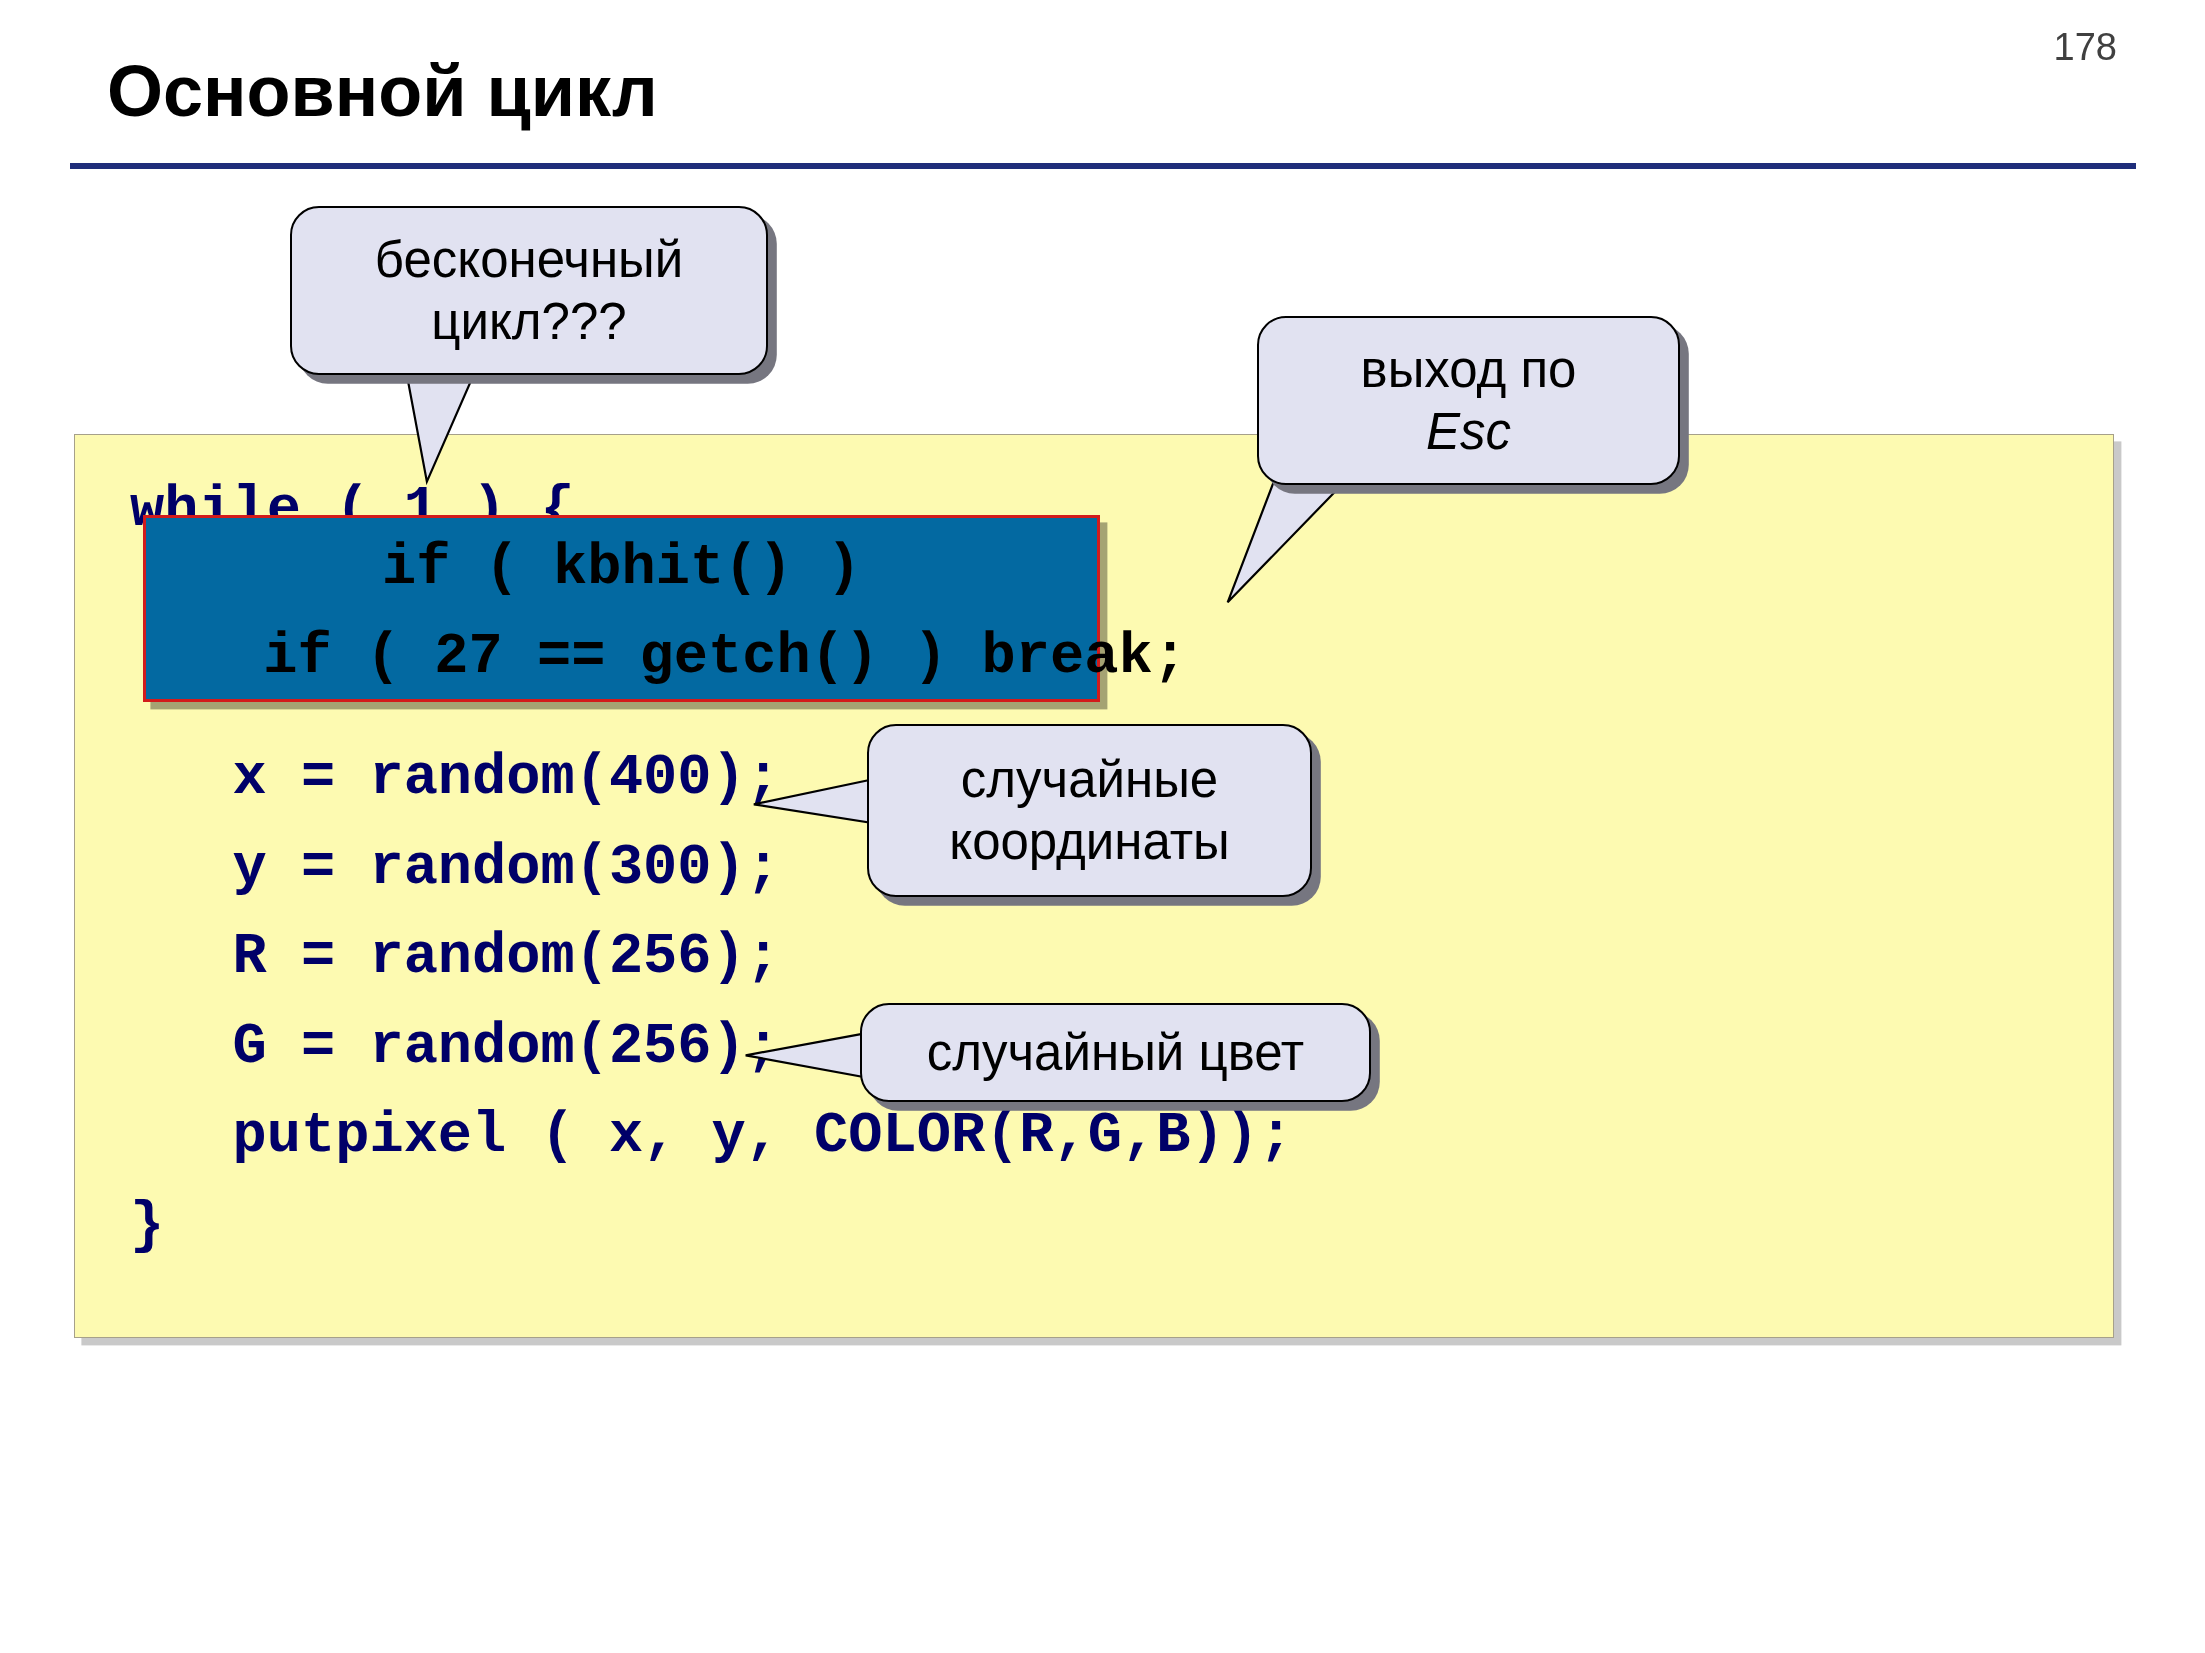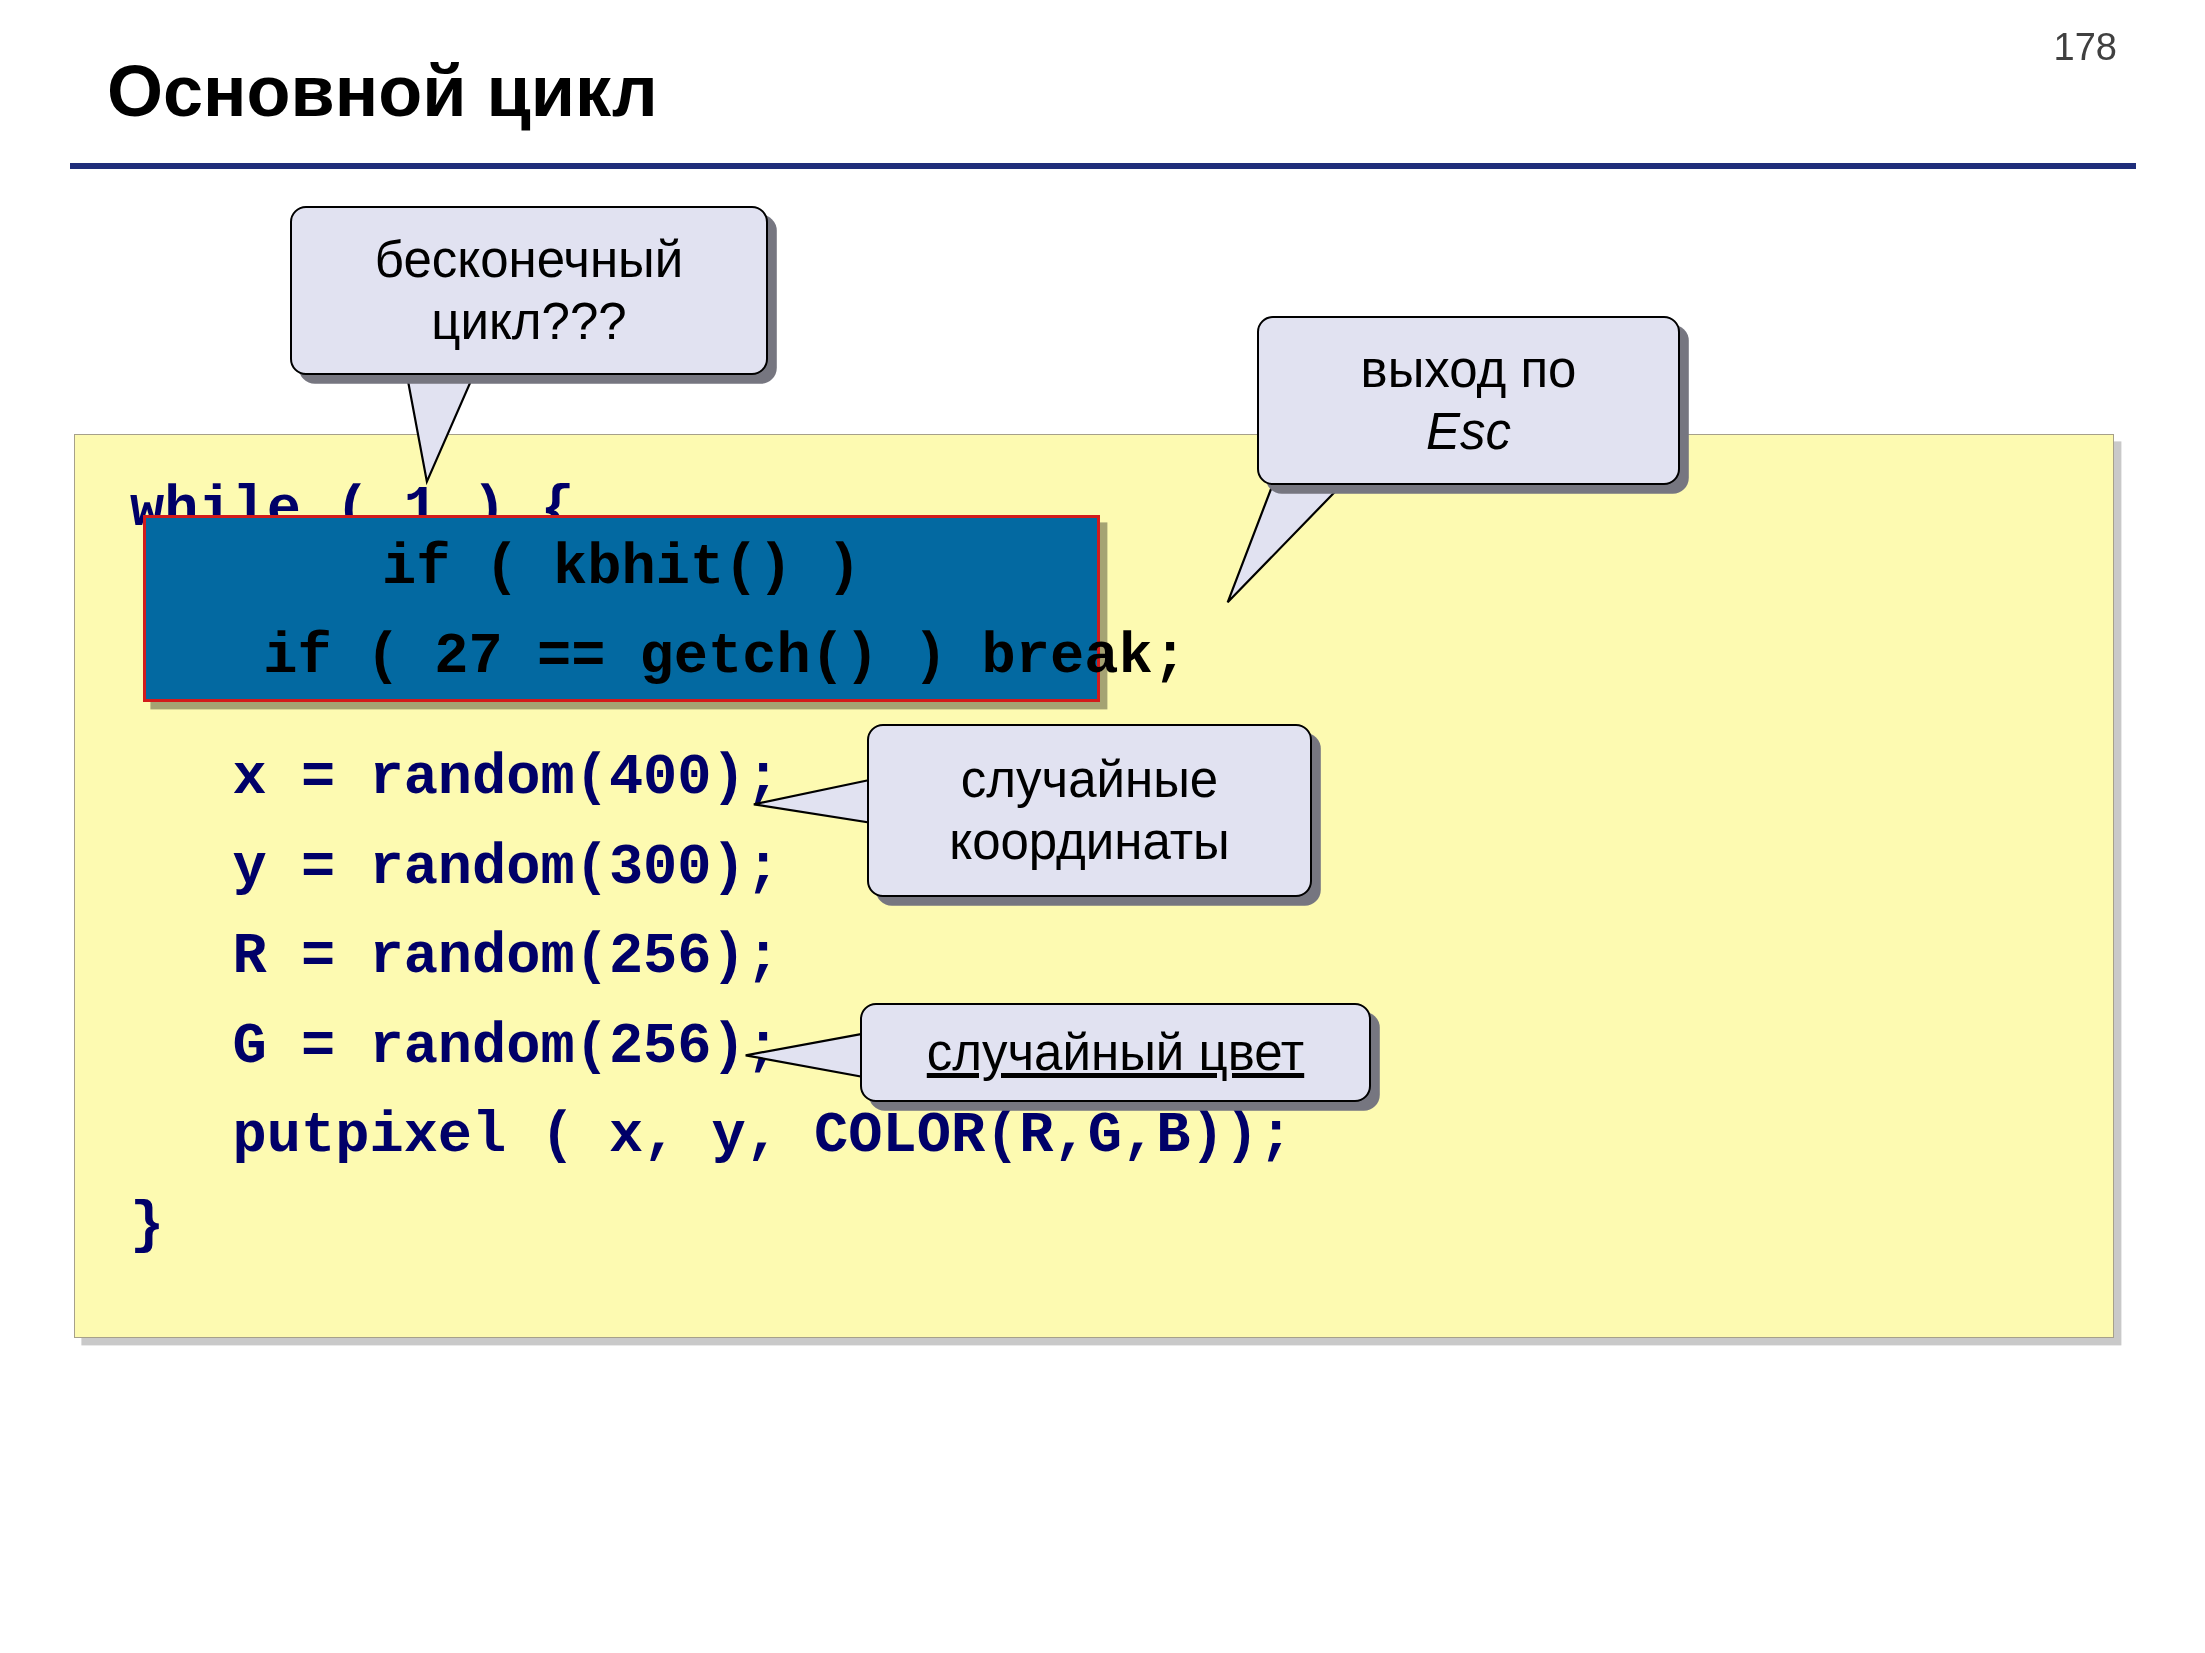--- a/index.html
+++ b/index.html
@@ -71,21 +71,21 @@
     padding: 5.9px 14.7px 0 14.7px;
     text-align: center;
   }
   .red-line { white-space: pre; }
 
   
   .callout {
     position: absolute;
     background: #e1e2f1;
     border: 2.2px solid #000;
-    border-radius: 16px;
+    border-radius: 29px;
     box-shadow: 8.8px 8.8px 0 #767680;
     text-align: left;
     color: #000;
   }
   .callout-inner {
     display: flex;
     flex-direction: column;
     justify-content: center;
     align-items: center;
     width: 100%;
@@ -95,21 +95,21 @@
   }
   .italic { font-style: italic; }
 
   
   .b1 { top: 206px; left: 290px; width: 478px; height: 169px; }
   
   .b2 { top: 316px; left: 1257px; width: 423px; height: 169px; }
   
   .b3 { top: 724px; left: 867px; width: 445px; height: 173px; }
   
-  .b4 { top: 1003px; left: 860px; width: 511px; height: 99px; text-decoration: underline; }
+  .b4 { top: 1003px; left: 860px; width: 511px; height: 99px; }
 
   
   .tail {
     position: absolute;
     pointer-events: none;
   }
 </style>
 </head>
 <body>
 

